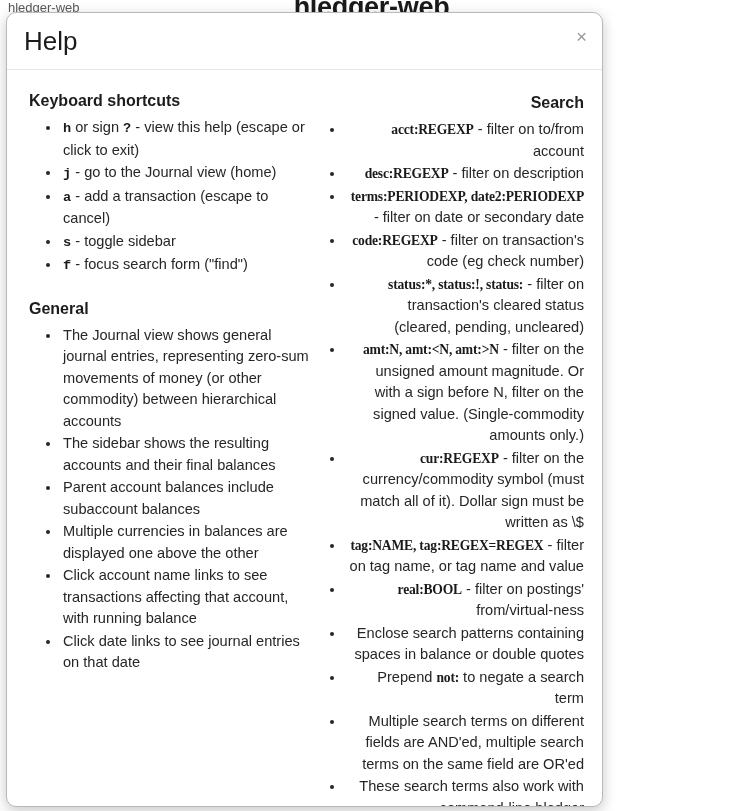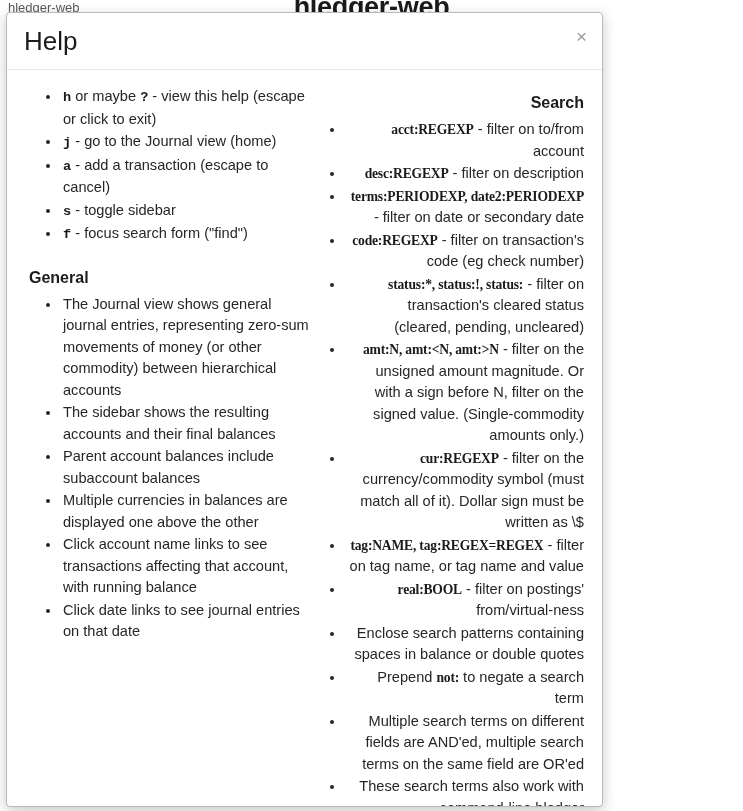--- a/index.html
+++ b/index.html
@@ -53,21 +53,21 @@
 
   
   .modal {
     position: absolute;
     top: 12px;
     left: 6px;
     width: 597px;
     height: 795px;
     background: #ffffff;
     border: 1px solid #b9b9b9;
-    border-radius: 4px;
+    border-radius: 10px;
     box-shadow: 0 4px 14px rgba(0,0,0,0.22);
     box-sizing: border-box;
     overflow: hidden;
   }
   .modal-header {
     position: relative;
     height: 57px;
     border-bottom: 1px solid #e5e5e5;
     box-sizing: border-box;
   }
@@ -152,23 +152,24 @@
 
 <div class="modal">
   <div class="modal-header">
     <div class="modal-title">Help</div>
     <div class="modal-close">×</div>
   </div>
 
   <div class="modal-body">
 
     <div class="col-left">
+      <h4 class="section">Keyboard shortcuts</h4>
       <ul class="help-list">
         <li>
-          <span class="kbd">h</span><span> or maybe </span><span class="kbd">?</span><span> - view this help (escape or click to exit)</span>
+          <span class="kbd">h</span><span> or sign </span><span class="kbd">?</span><span> - view this help (escape or click to exit)</span>
         </li>
         <li>
           <span class="kbd">j</span><span> - go to the Journal view (home)</span>
         </li>
         <li>
           <span class="kbd">a</span><span> - add a transaction (escape to cancel)</span>
         </li>
         <li>
           <span class="kbd">s</span><span> - toggle sidebar</span>
         </li>

